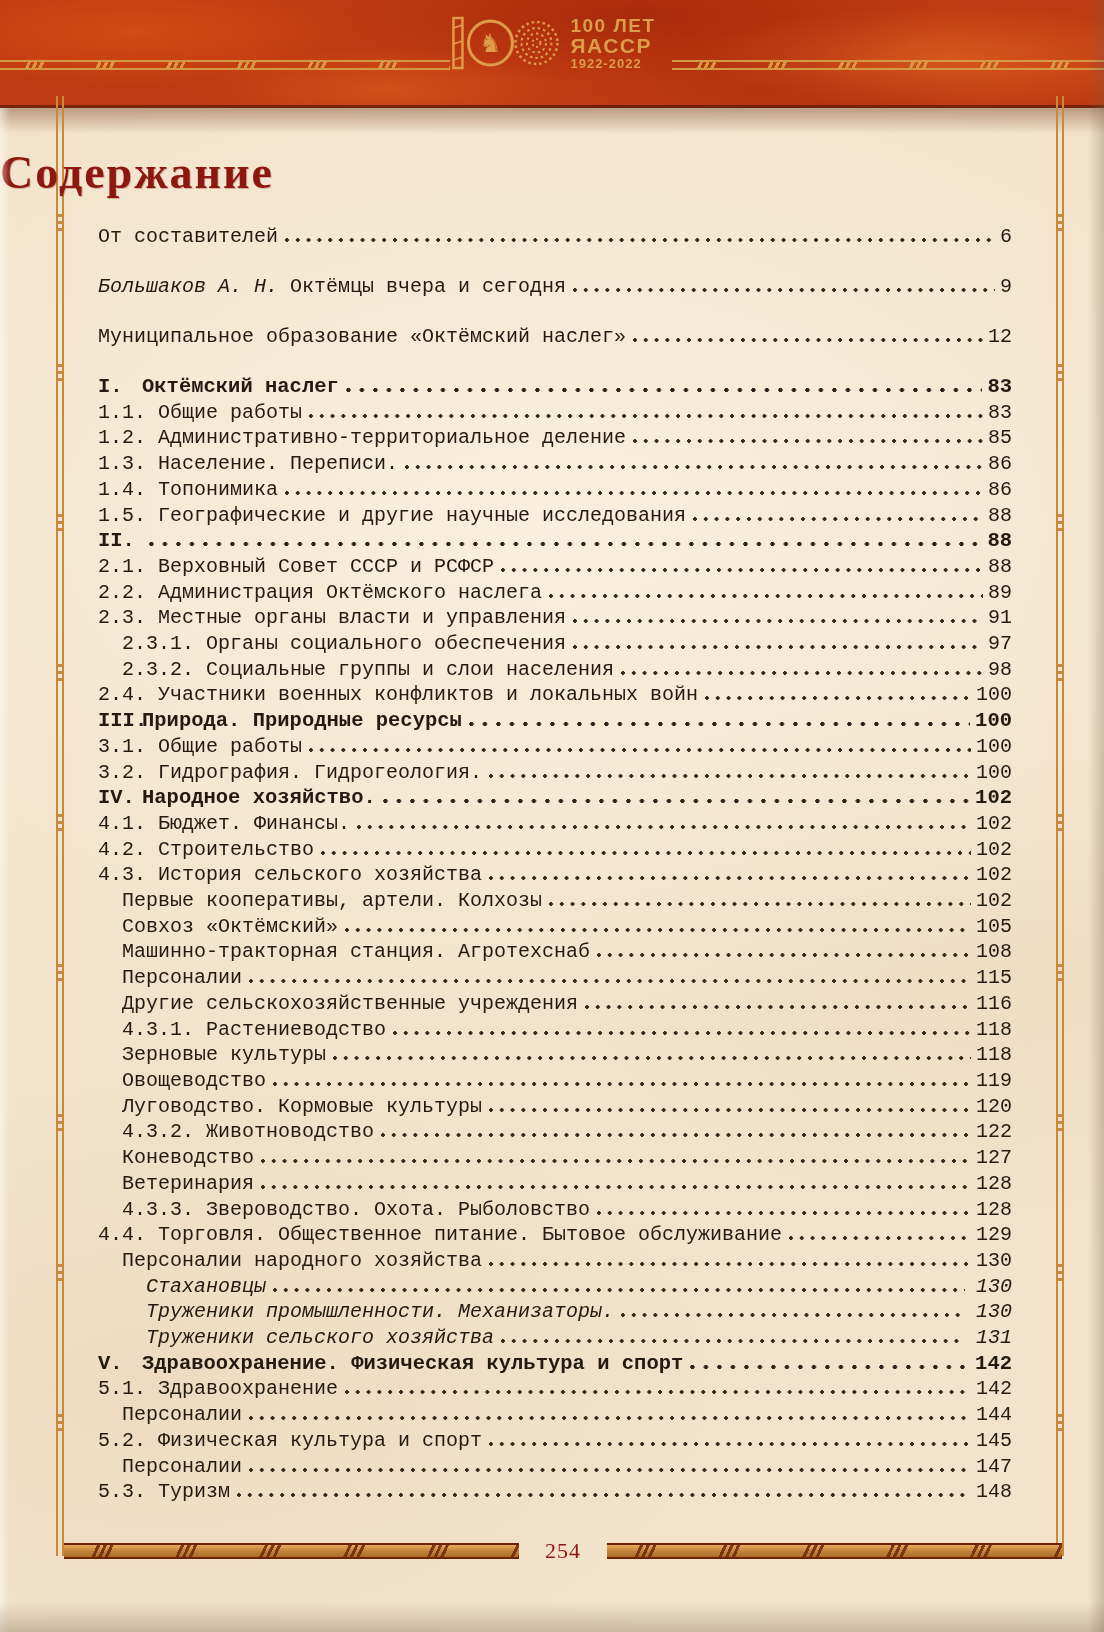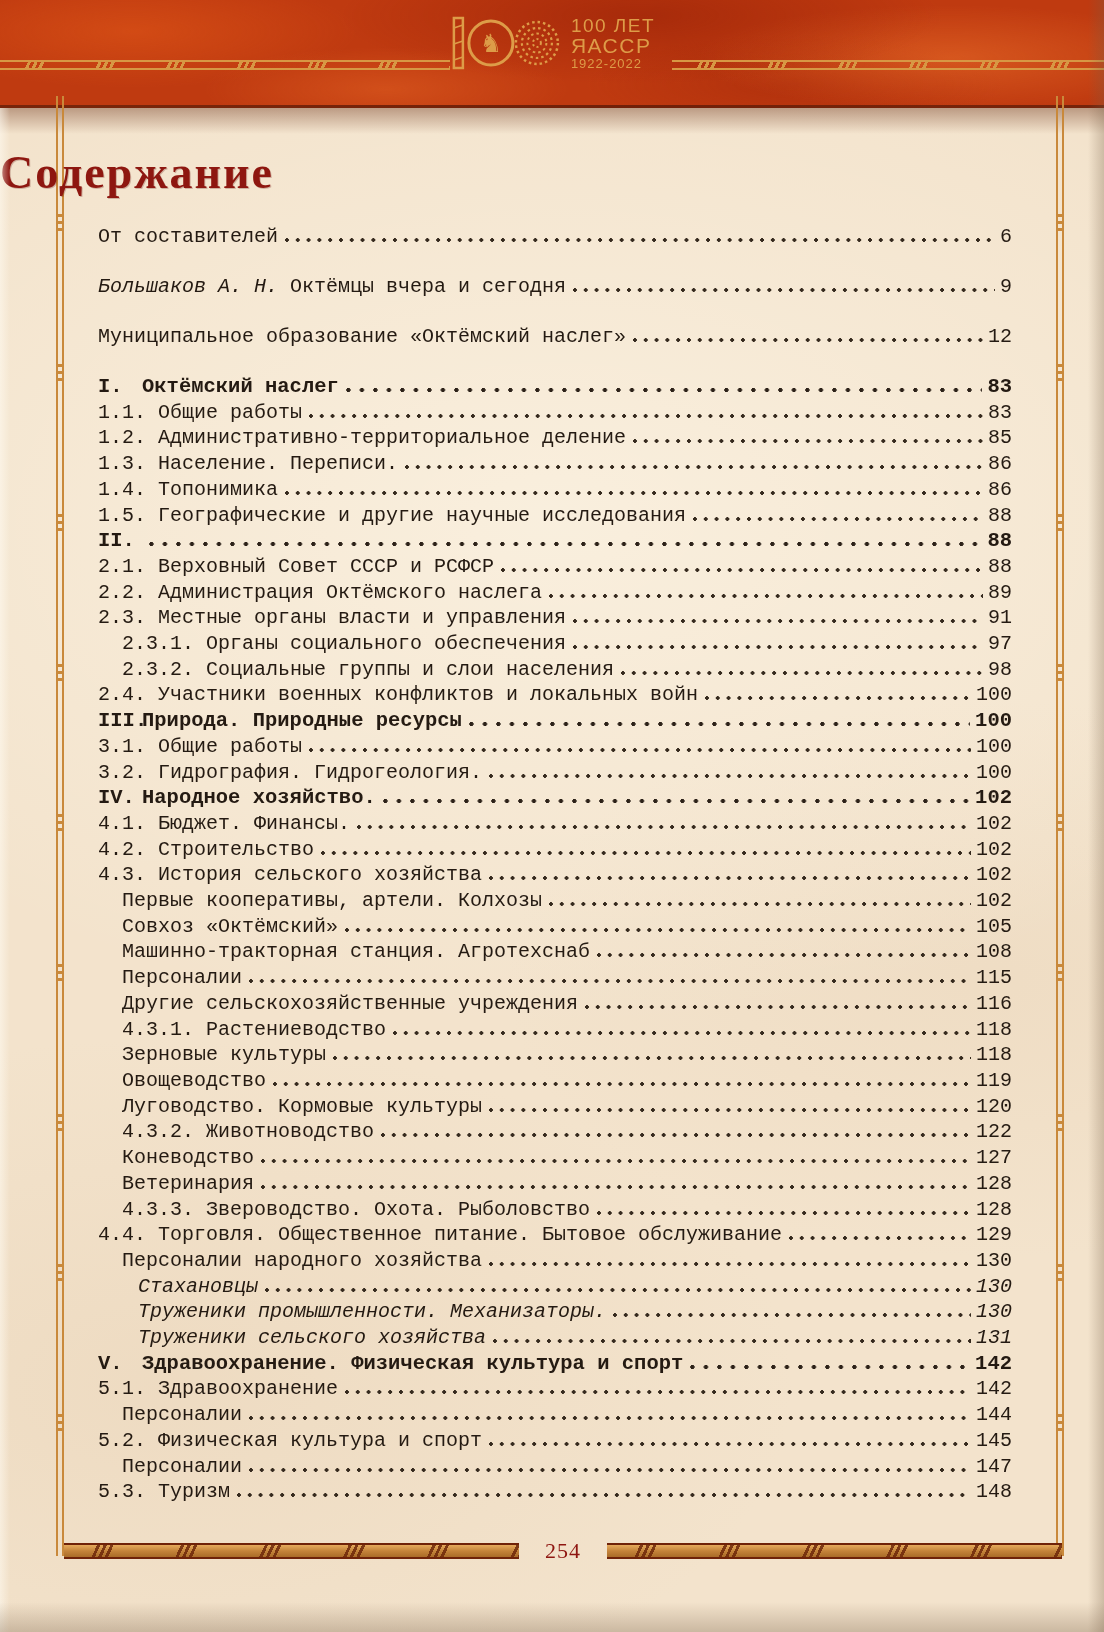--- a/index.html
+++ b/index.html
@@ -36,21 +36,21 @@
       linear-gradient(#d79844,#d79844) 0 0/100% 2px no-repeat,
       linear-gradient(#d79844,#d79844) 0 100%/100% 2px no-repeat;
   }
   .gold-rule.gr-left { left:0; width:450px; }
   .gold-rule.gr-right { left:672px; right:0; }
 
   .logo {
     position:absolute; top:14px; left:50%; transform:translateX(-50%);
     display:flex; align-items:center; gap:10px;
   }
-  .logo-text { color:#dd9c48; font-family:"Liberation Sans", sans-serif; font-weight:normal; line-height:1.02; text-align:left; letter-spacing:1.5px; }
+  .logo-text { color:#dd9c48; font-family:"Liberation Sans", sans-serif; font-weight:bold; line-height:1.02; text-align:left; letter-spacing:1.5px; }
   .logo-text .lt1 { font-size:19px; }
   .logo-text .lt2 { font-size:21px; }
   .logo-text .lt3 { font-size:13px; letter-spacing:1px; }
 
   
   .side-border {
     position:absolute; top:96px; bottom:76px; width:8px;
     background:
       repeating-linear-gradient(180deg, rgba(0,0,0,0) 0 118px, #c9893b 118px 121px, rgba(0,0,0,0) 121px 125px, #c9893b 125px 128px, rgba(0,0,0,0) 128px 132px, #c9893b 132px 135px, rgba(0,0,0,0) 135px 150px),
       linear-gradient(90deg, #c9893b 0 2px, rgba(0,0,0,0) 2px 6px, #c9893b 6px 8px);
@@ -66,21 +66,21 @@
     text-shadow:1px 1px 0 rgba(100,20,10,.25);
   }
 
   
   .toc { position:absolute; left:98px; right:92px; top:224px; }
   .toc-row { display:flex; align-items:baseline; line-height:25.7px; font-size:20px; white-space:nowrap;font-family:Liberation Mono, monospace; }
   .toc-row.wide { margin-bottom:24.3px; }
   .toc-row.b { font-weight:bold; font-size:20.5px; }
   .toc-row.i1 { padding-left:24px; }
   .toc-row.i2 { padding-left:40px; }
-  .toc-row.it-row .toc-label, .toc-row.it-row .toc-page { font-style:italic; }
+  .toc-row.it-row .toc-label, .toc-row.it-row .toc-page { font-style:italic;margin-left:8px; }
   .toc-num { display:inline-block; width:44px; }
   .pre { font-style:italic; }
   .toc-leader {
     flex:1 1 auto; min-width:18px; height:4px; margin:0 3px 0 7px;
     background-image:radial-gradient(circle at 2px 2px, #362a1e 1.6px, rgba(0,0,0,0) 2px);
     background-size:10.8px 4px; background-repeat:repeat-x;
   }
   .toc-row.b .toc-leader {
     background-image:radial-gradient(circle at 2.4px 2px, #2c2118 1.9px, rgba(0,0,0,0) 2.3px);
     background-size:13.5px 4px;

